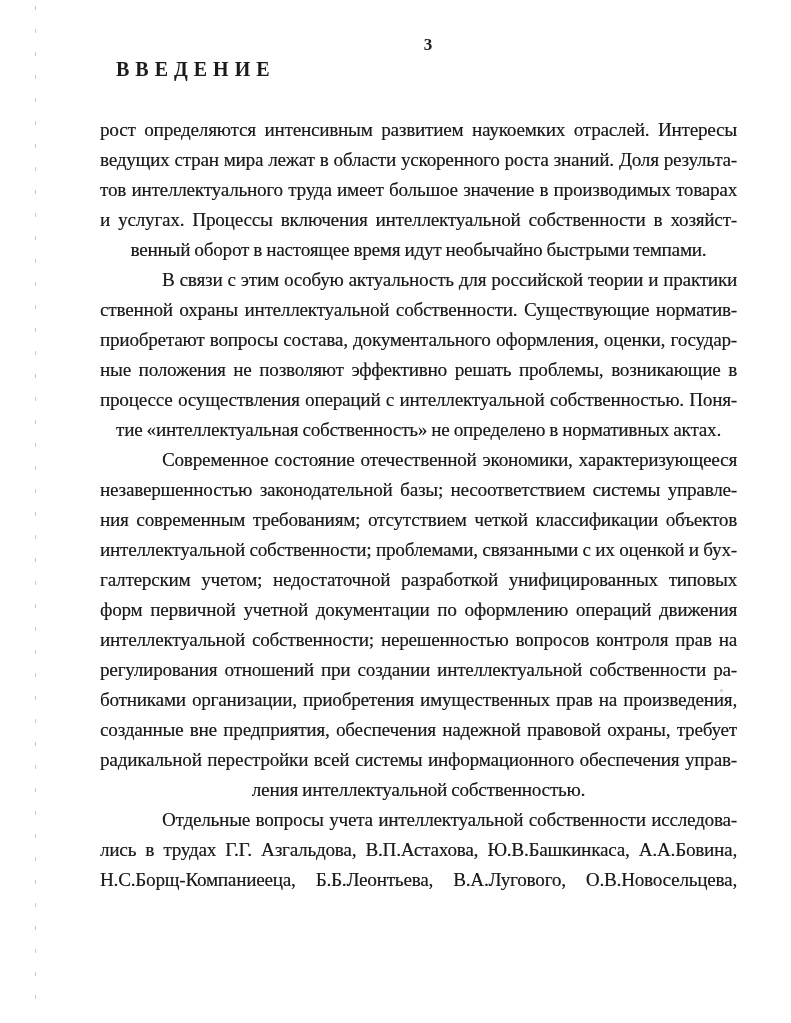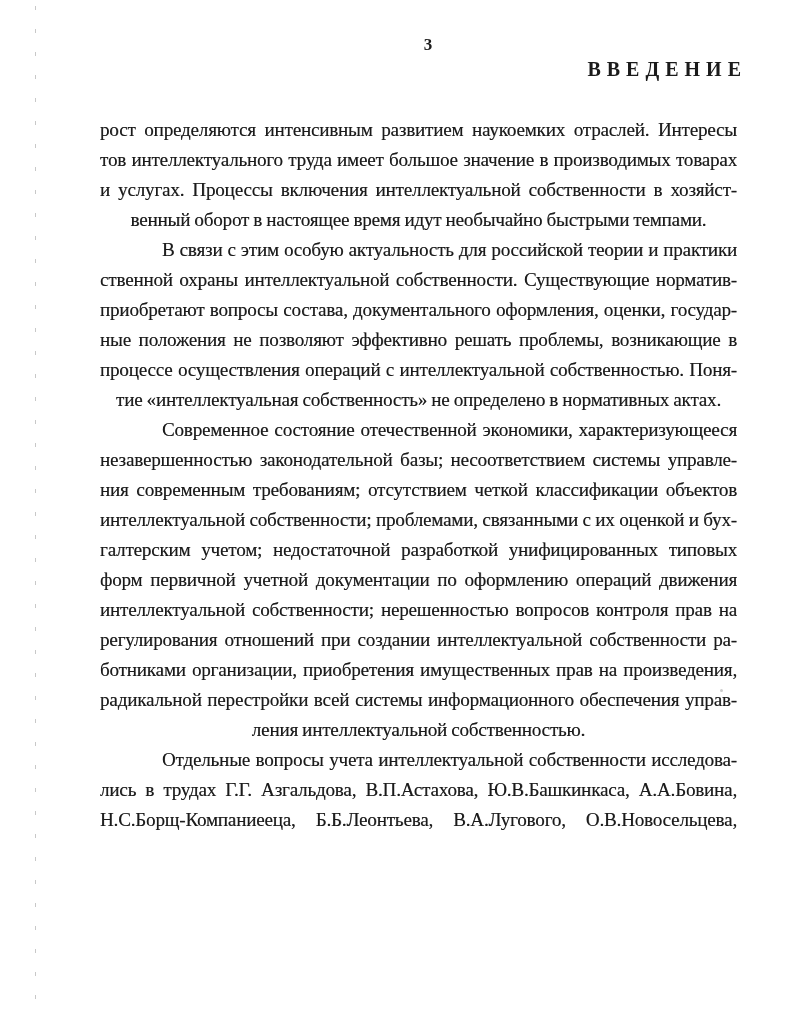--- a/index.html
+++ b/index.html
@@ -49,21 +49,21 @@
     font-size: 17px;
     font-weight: bold;
     line-height: 1;
     letter-spacing: 1px;
   }
   .doc-title {
     position: absolute;
     left: 100px;
     width: 637px;
     top: 59px;
-    text-align: right;
+    text-align: left;
     transform: translateX(10px);
     font-size: 20px;
     font-weight: bold;
     line-height: 1;
     letter-spacing: 6px;
     text-indent: 6px;
     white-space: nowrap;
   }
 
   .text-body {
@@ -102,20 +102,21 @@
   <div class="speck speck-1"></div>
   <div class="speck speck-2"></div>
 
   <div class="page-number">3</div>
 
   <div class="doc-title">ВВЕДЕНИЕ</div>
 
   <div class="text-body">
       <div class="paragraph">
         <div class="line">рост определяются интенсивным развитием наукоемких отраслей. Интересы</div>
+        <div class="line">ведущих стран мира лежат в области ускоренного роста знаний. Доля результа-</div>
         <div class="line">тов интеллектуального труда имеет большое значение в производимых товарах</div>
         <div class="line">и услугах. Процессы включения интеллектуальной собственности в хозяйст-</div>
         <div class="line plain">венный оборот в настоящее время идут необычайно быстрыми темпами.</div>
       </div>
       <div class="paragraph">
         <div class="line indent">В связи с этим особую актуальность для российской теории и практики</div>
         <div class="line">ственной охраны интеллектуальной собственности. Существующие норматив-</div>
         <div class="line">приобретают вопросы состава, документального оформления, оценки, государ-</div>
         <div class="line">ные положения не позволяют эффективно решать проблемы, возникающие в</div>
         <div class="line">процессе осуществления операций с интеллектуальной собственностью. Поня-</div>
@@ -124,20 +125,21 @@
       <div class="paragraph">
         <div class="line indent">Современное состояние отечественной экономики, характеризующееся</div>
         <div class="line">незавершенностью законодательной базы; несоответствием системы управле-</div>
         <div class="line">ния современным требованиям; отсутствием четкой классификации объектов</div>
         <div class="line">интеллектуальной собственности; проблемами, связанными с их оценкой и бух-</div>
         <div class="line">галтерским учетом; недостаточной разработкой унифицированных типовых</div>
         <div class="line">форм первичной учетной документации по оформлению операций движения</div>
         <div class="line">интеллектуальной собственности; нерешенностью вопросов контроля прав на</div>
         <div class="line">регулирования отношений при создании интеллектуальной собственности ра-</div>
         <div class="line">ботниками организации, приобретения имущественных прав на произведения,</div>
+        <div class="line">созданные вне предприятия, обеспечения надежной правовой охраны, требует</div>
         <div class="line">радикальной перестройки всей системы информационного обеспечения управ-</div>
         <div class="line plain">ления интеллектуальной собственностью.</div>
       </div>
       <div class="paragraph">
         <div class="line indent">Отдельные вопросы учета интеллектуальной собственности исследова-</div>
         <div class="line">лись в трудах Г.Г. Азгальдова, В.П.Астахова, Ю.В.Башкинкаса, А.А.Бовина,</div>
         <div class="line">Н.С.Борщ-Компаниееца, Б.Б.Леонтьева, В.А.Лугового, О.В.Новосельцева,</div>
       </div>
     </div>
 </div>

